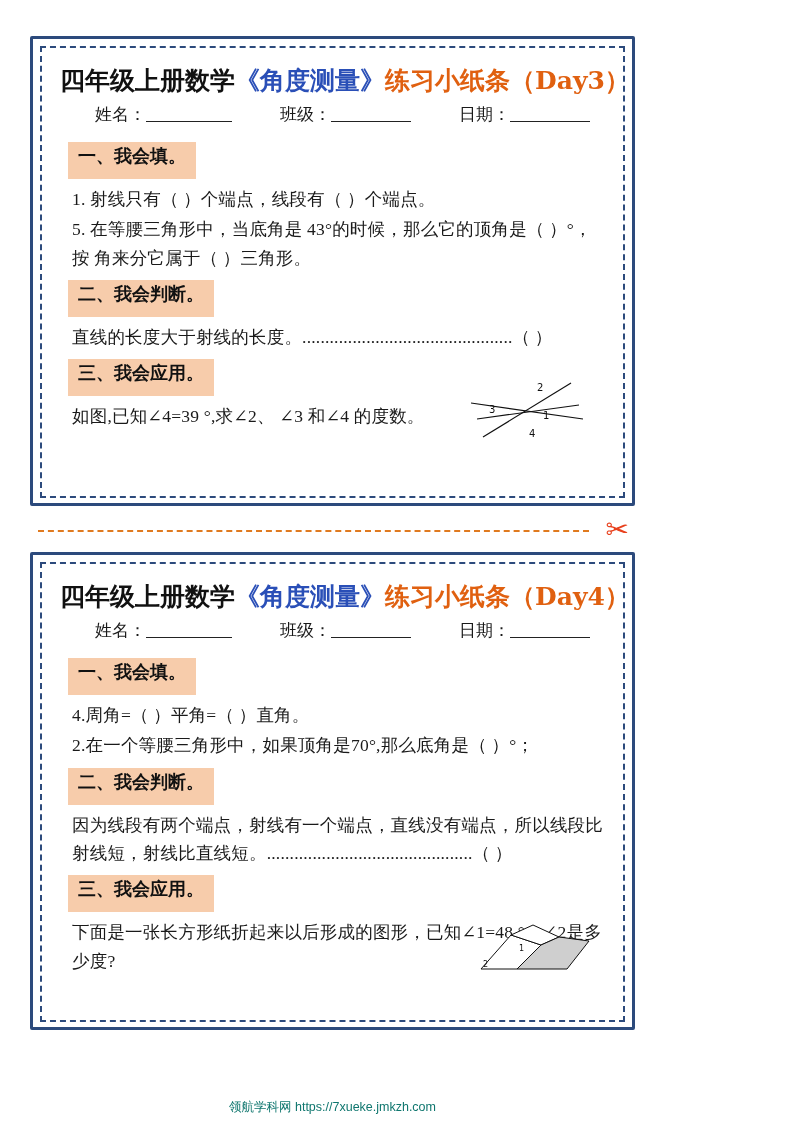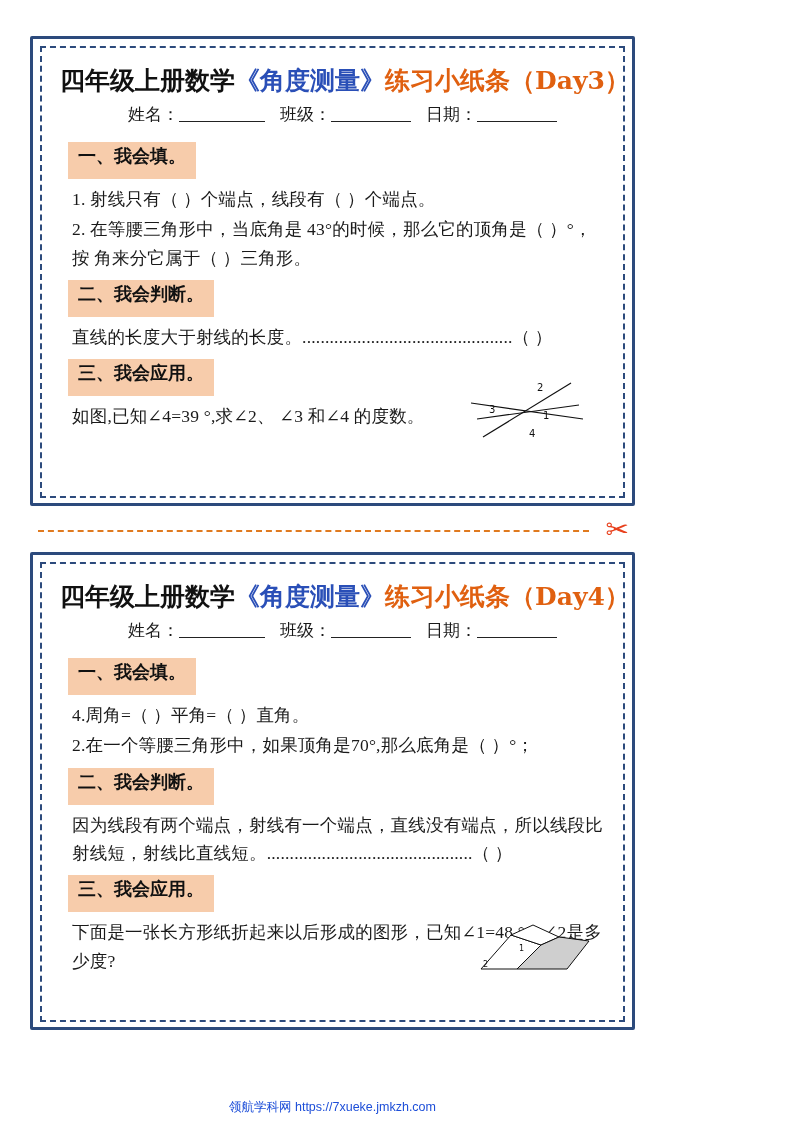--- a/index.html
+++ b/index.html
@@ -49,21 +49,21 @@
     margin: 2px 0 6px 0;
     font-family: "DejaVu Serif", "Liberation Serif", serif;
   }
   .t-black { color: #111111; }
   .t-blue { color: #2a4fb7; }
   .t-orange { color: #e06010; }
 
   .meta-row {
     display: flex;
     justify-content: center;
-    gap: 15px;
+    gap: 48px;
     font-size: 17px;
     margin: 4px 0 10px 0;
     padding-left: 20px;
   }
   .meta-item { white-space: nowrap; }
   .meta-item .blank {
     display: inline-block;
     width: 86px;
     border-bottom: 1.5px solid #222;
     height: 15px;
@@ -123,21 +123,21 @@
     right: 10px;
     top: -66px;
   }
   .footer {
     position: absolute;
     bottom: 6px;
     left: 0;
     width: 100%;
     text-align: center;
     font-size: 12.5px;
-    color: #1d4ed8;
+    color: #0f766e;
     font-family: "Liberation Sans", sans-serif;
   }
 </style>
 </head>
 <body>
 
 <div class="page">
 
   <div class="worksheet" id="card1">
     <div class="worksheet-inner">
@@ -147,21 +147,21 @@
       </div>
 
       <div class="meta-row">
         <span class="meta-item"><span>姓名：</span><span class="blank"></span></span>
         <span class="meta-item"><span>班级：</span><span class="blank short"></span></span>
         <span class="meta-item"><span>日期：</span><span class="blank short"></span></span>
       </div>
 
       <div class="section-head">一、我会填。</div>
       <div class="q">1. 射线只有（   ）个端点，线段有（   ）个端点。</div>
-      <div class="q">2. 在等腰三角形中，当底角是 43°的时候，那么它的顶角是（    ）°，按 角来分它属于（ ）三角形。</div>
+      <div class="q">5. 在等腰三角形中，当底角是 43°的时候，那么它的顶角是（    ）°，按 角来分它属于（ ）三角形。</div>
 
       <div class="section-head">二、我会判断。</div>
       <div class="q">直线的长度大于射线的长度。..............................................（    ）</div>
 
       <div class="section-head">三、我会应用。</div>
       <div class="q">如图,已知∠4=39 °,求∠2、 ∠3 和∠4 的度数。</div>
 
       <div class="fig-wrap">
         <div class="figure-lines">
           <svg width="120" height="72" viewBox="0 0 120 72">

